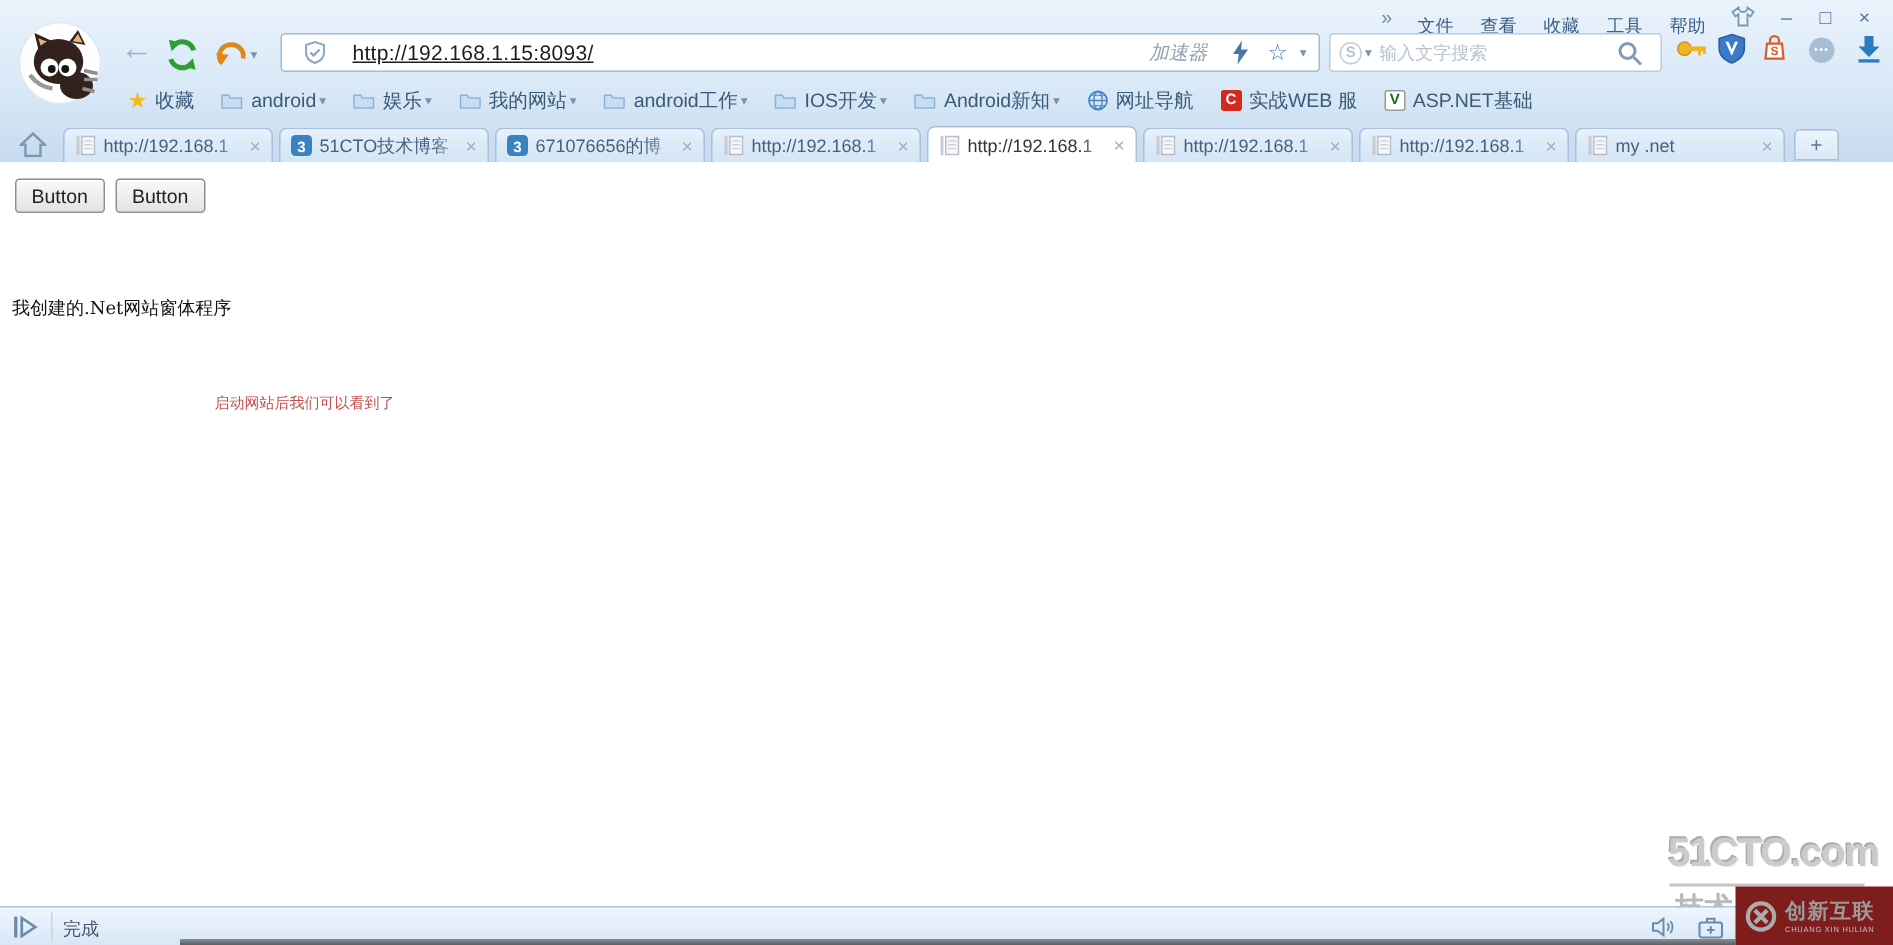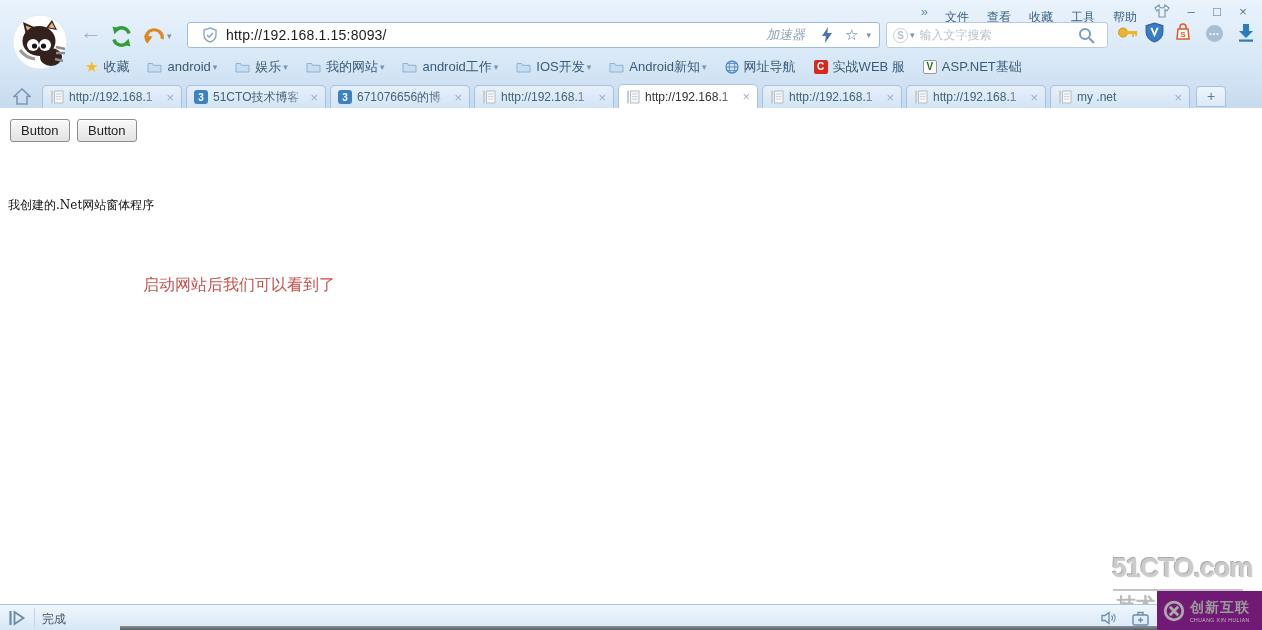--- a/index.html
+++ b/index.html
@@ -21,21 +21,21 @@
   
   #avatar { position:absolute; left:12px; top:14px; width:56px; height:56px; z-index:5; }
   .tool-btn { position:absolute; top:24px; height:24px; display:flex; align-items:center; }
   #back-btn { left:80px; color:#9fb4c9; font-size:22px; font-weight:bold; top:20px; }
   #refresh-btn { left:110px; }
   #undo-btn { left:143px; }
   .mini-caret { color:#7a93ad; font-size:9px; margin-left:2px; }
 
   #addressbar { position:absolute; left:187px; top:22px; width:693px; height:26px; background:#fff;
                 border:1px solid #9fbcd8; border-radius:3px; display:flex; align-items:center; padding:0 8px; }
-  #addr-url { font-size:14px; color:#1c1c1c; margin-left:2px; flex:1; letter-spacing:.2px; }
+  #addr-url { font-size:14px; color:#1c1c1c; margin-left:11px; flex:1; letter-spacing:.2px;text-decoration:underline; }
   #accel-label { font-style:italic; font-weight:normal; color:#8fa1b3; font-size:13px; margin-right:10px; }
   .addr-icon { margin:0 6px; display:flex; align-items:center; }
   #addr-star { color:#4a76a8; font-size:15px; }
 
   #searchbox { position:absolute; left:886px; top:22px; width:222px; height:26px; background:#fff;
                border:1px solid #b7cce0; border-radius:3px; display:flex; align-items:center; padding:0 6px; }
   #search-s { width:15px; height:15px; border:1px solid #c4cdd6; border-radius:50%; color:#b8c2cc;
               font-size:10px; font-weight:bold; text-align:center; line-height:14px; }
   #search-input { border:none; outline:none; flex:1; font-size:12px; color:#555; margin-left:5px; min-width:10px; }
   #search-input::placeholder { color:#b9c3cd; }
@@ -71,30 +71,30 @@
 
   
   #content { position:absolute; left:0; top:108px; width:1190px; height:496px; background:#fff; }
   .page-btn { position:absolute; top:11px; height:23px; padding:0 10px; font-size:13px; color:#222;
               background:linear-gradient(#f9f9f9,#e3e3e3); border:1px solid #8e8e8e; border-radius:3px;
               box-shadow:inset 0 1px 0 #fff; font-family:"Liberation Sans",sans-serif; }
   #page-btn-1 { left:10px; }
   #page-btn-2 { left:77px; }
   #page-heading { position:absolute; left:8px; top:89px; font-family:"DejaVu Serif","Liberation Serif",serif;
                   font-size:12px; color:#111; }
-  #page-note { position:absolute; left:143px; top:167px; font-family:"DejaVu Serif","Liberation Serif",serif;
-               font-size:16px; line-height:20px; }
+  #page-note { position:absolute; left:143px; top:152px; font-family:"DejaVu Serif","Liberation Serif",serif;
+               font-size:10px; line-height:20px; }
 
   
   #wm-site { position:absolute; left:1112px; top:445px; font-size:27px; font-weight:bold; color:#cbcbcb;
              letter-spacing:-1px; text-shadow:1px 1px 0 #f5f5f5,-1px -1px 0 #ababab; }
   #wm-underline { position:absolute; left:1113px; top:481px; width:130px; height:2px; background:#c4c4c4; }
   #wm-sub { position:absolute; left:1117px; top:484px; font-size:19px; font-weight:bold; color:#b9b9b9;
             text-shadow:1px 1px 0 #f0f0f0; }
-  #wm-logo-box { position:absolute; left:1157px; top:591px; width:105px; height:39px; background:#701a75;
+  #wm-logo-box { position:absolute; left:1157px; top:591px; width:105px; height:39px; background:#7f1d1d;
                  display:flex; align-items:center; padding-left:5px; z-index:9; }
   #wm-logo-text { margin-left:4px; }
   #wm-logo-name { font-size:14px; font-weight:bold; color:#9b9b9b; letter-spacing:1px; }
   #wm-logo-en { font-size:5px; color:#c2c2c2; letter-spacing:.5px; }
 
   
   #statusbar { position:absolute; left:0; top:604px; width:1262px; height:26px;
                background:linear-gradient(#eff6fd,#d7e7f6); border-top:1px solid #aac4de; }
   #sb-toggle { position:absolute; left:8px; top:5px; }
   #sb-status { position:absolute; left:42px; top:6px; font-size:12px; color:#44566a; }

